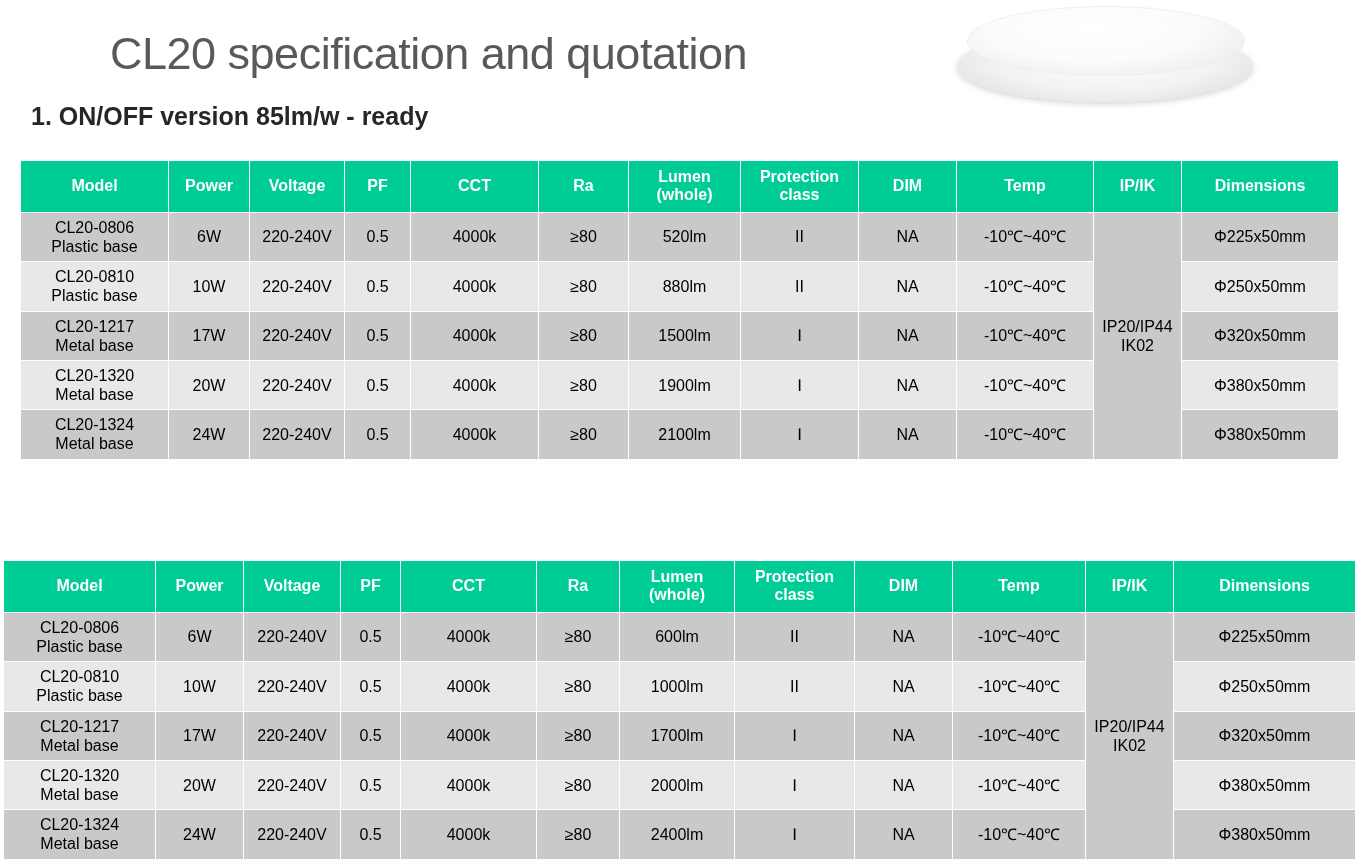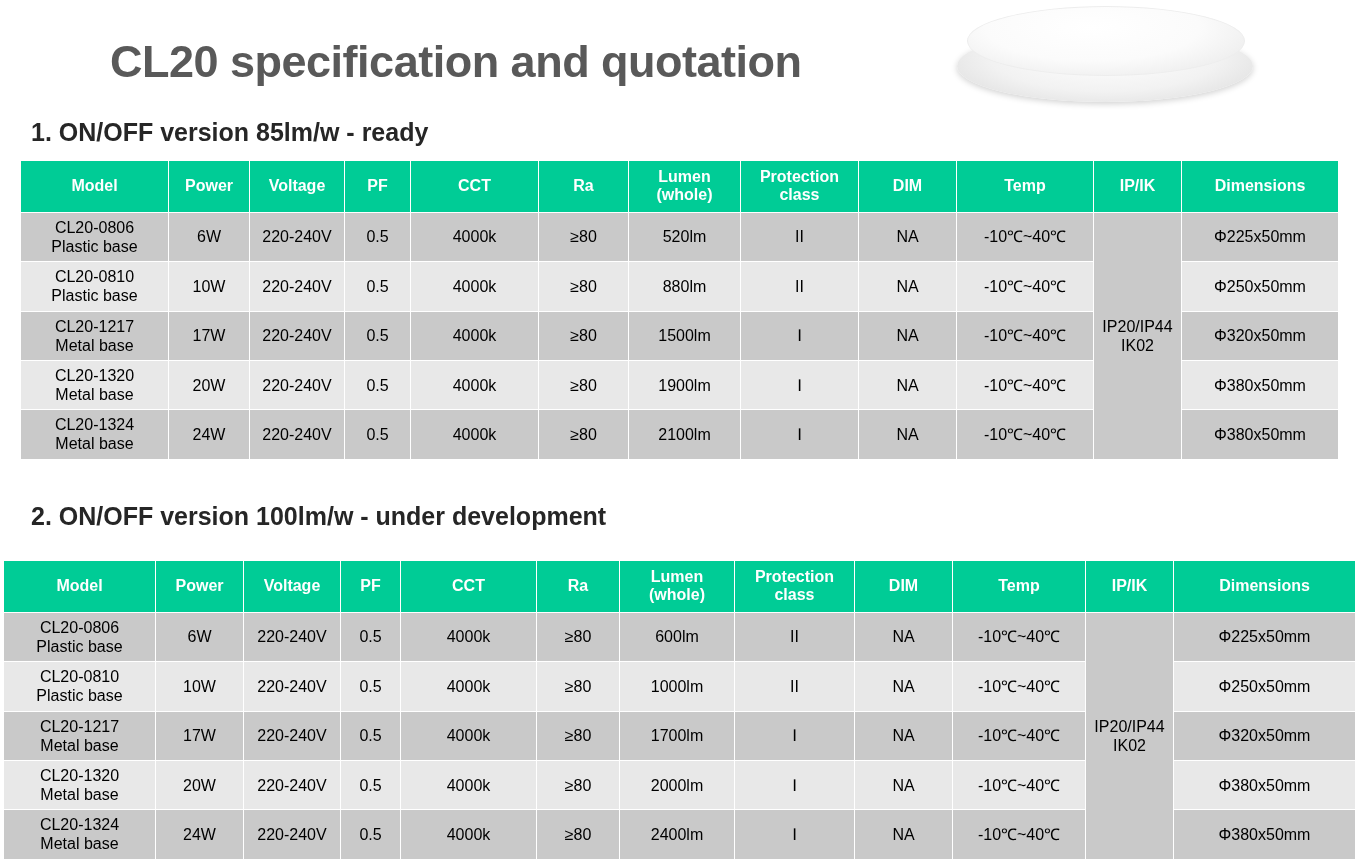--- a/index.html
+++ b/index.html
@@ -16,23 +16,23 @@
   }
   .page {
     position: relative;
     width: 1357px;
     height: 868px;
   }
   
   .title {
     position: absolute;
     left: 110px;
-    top: 36px;
+    top: 28px;
     font-size: 45px;
-    font-weight: bold;
+    font-weight: normal;
     color: #595959;
     letter-spacing: -0.5px;
     white-space: nowrap;
   }
   
   .lamp {
     position: absolute;
     left: 945px;
     top: 0px;
     width: 320px;
@@ -59,21 +59,21 @@
     border: 1px solid #ededed;
   }
   
   .section-heading {
     position: absolute;
     font-size: 25px;
     font-weight: bold;
     color: #262626;
     white-space: nowrap;
   }
-  #heading-1 { left: 31px; top: 118px; text-align: center; }
+  #heading-1 { left: 31px; top: 102px; text-align: center; }
   #heading-2 { left: 31px; top: 502px; }
 
   
   table.spec {
     position: absolute;
     border-collapse: collapse;
     table-layout: fixed;
   }
   #table-1 { left: 20px; top: 160px; width: 1318px; }
   #table-2 { left: 3px; top: 560px; width: 1352px; }
@@ -222,21 +222,20 @@
         <td>≥80</td>
         <td>2100lm</td>
         <td>Ⅰ</td>
         <td>NA</td>
         <td>-10℃~40℃</td>
         <td>Φ380x50mm</td>
       </tr>
     </tbody>
   </table>
 
-  <div class="section-heading" id="heading-2">2. ON/OFF version 100lm/w  - under development</div>
 
   <table class="spec" id="table-2">
     <colgroup>
       <col style="width:152px">
       <col style="width:88px">
       <col style="width:97px">
       <col style="width:60px">
       <col style="width:136px">
       <col style="width:83px">
       <col style="width:115px">

